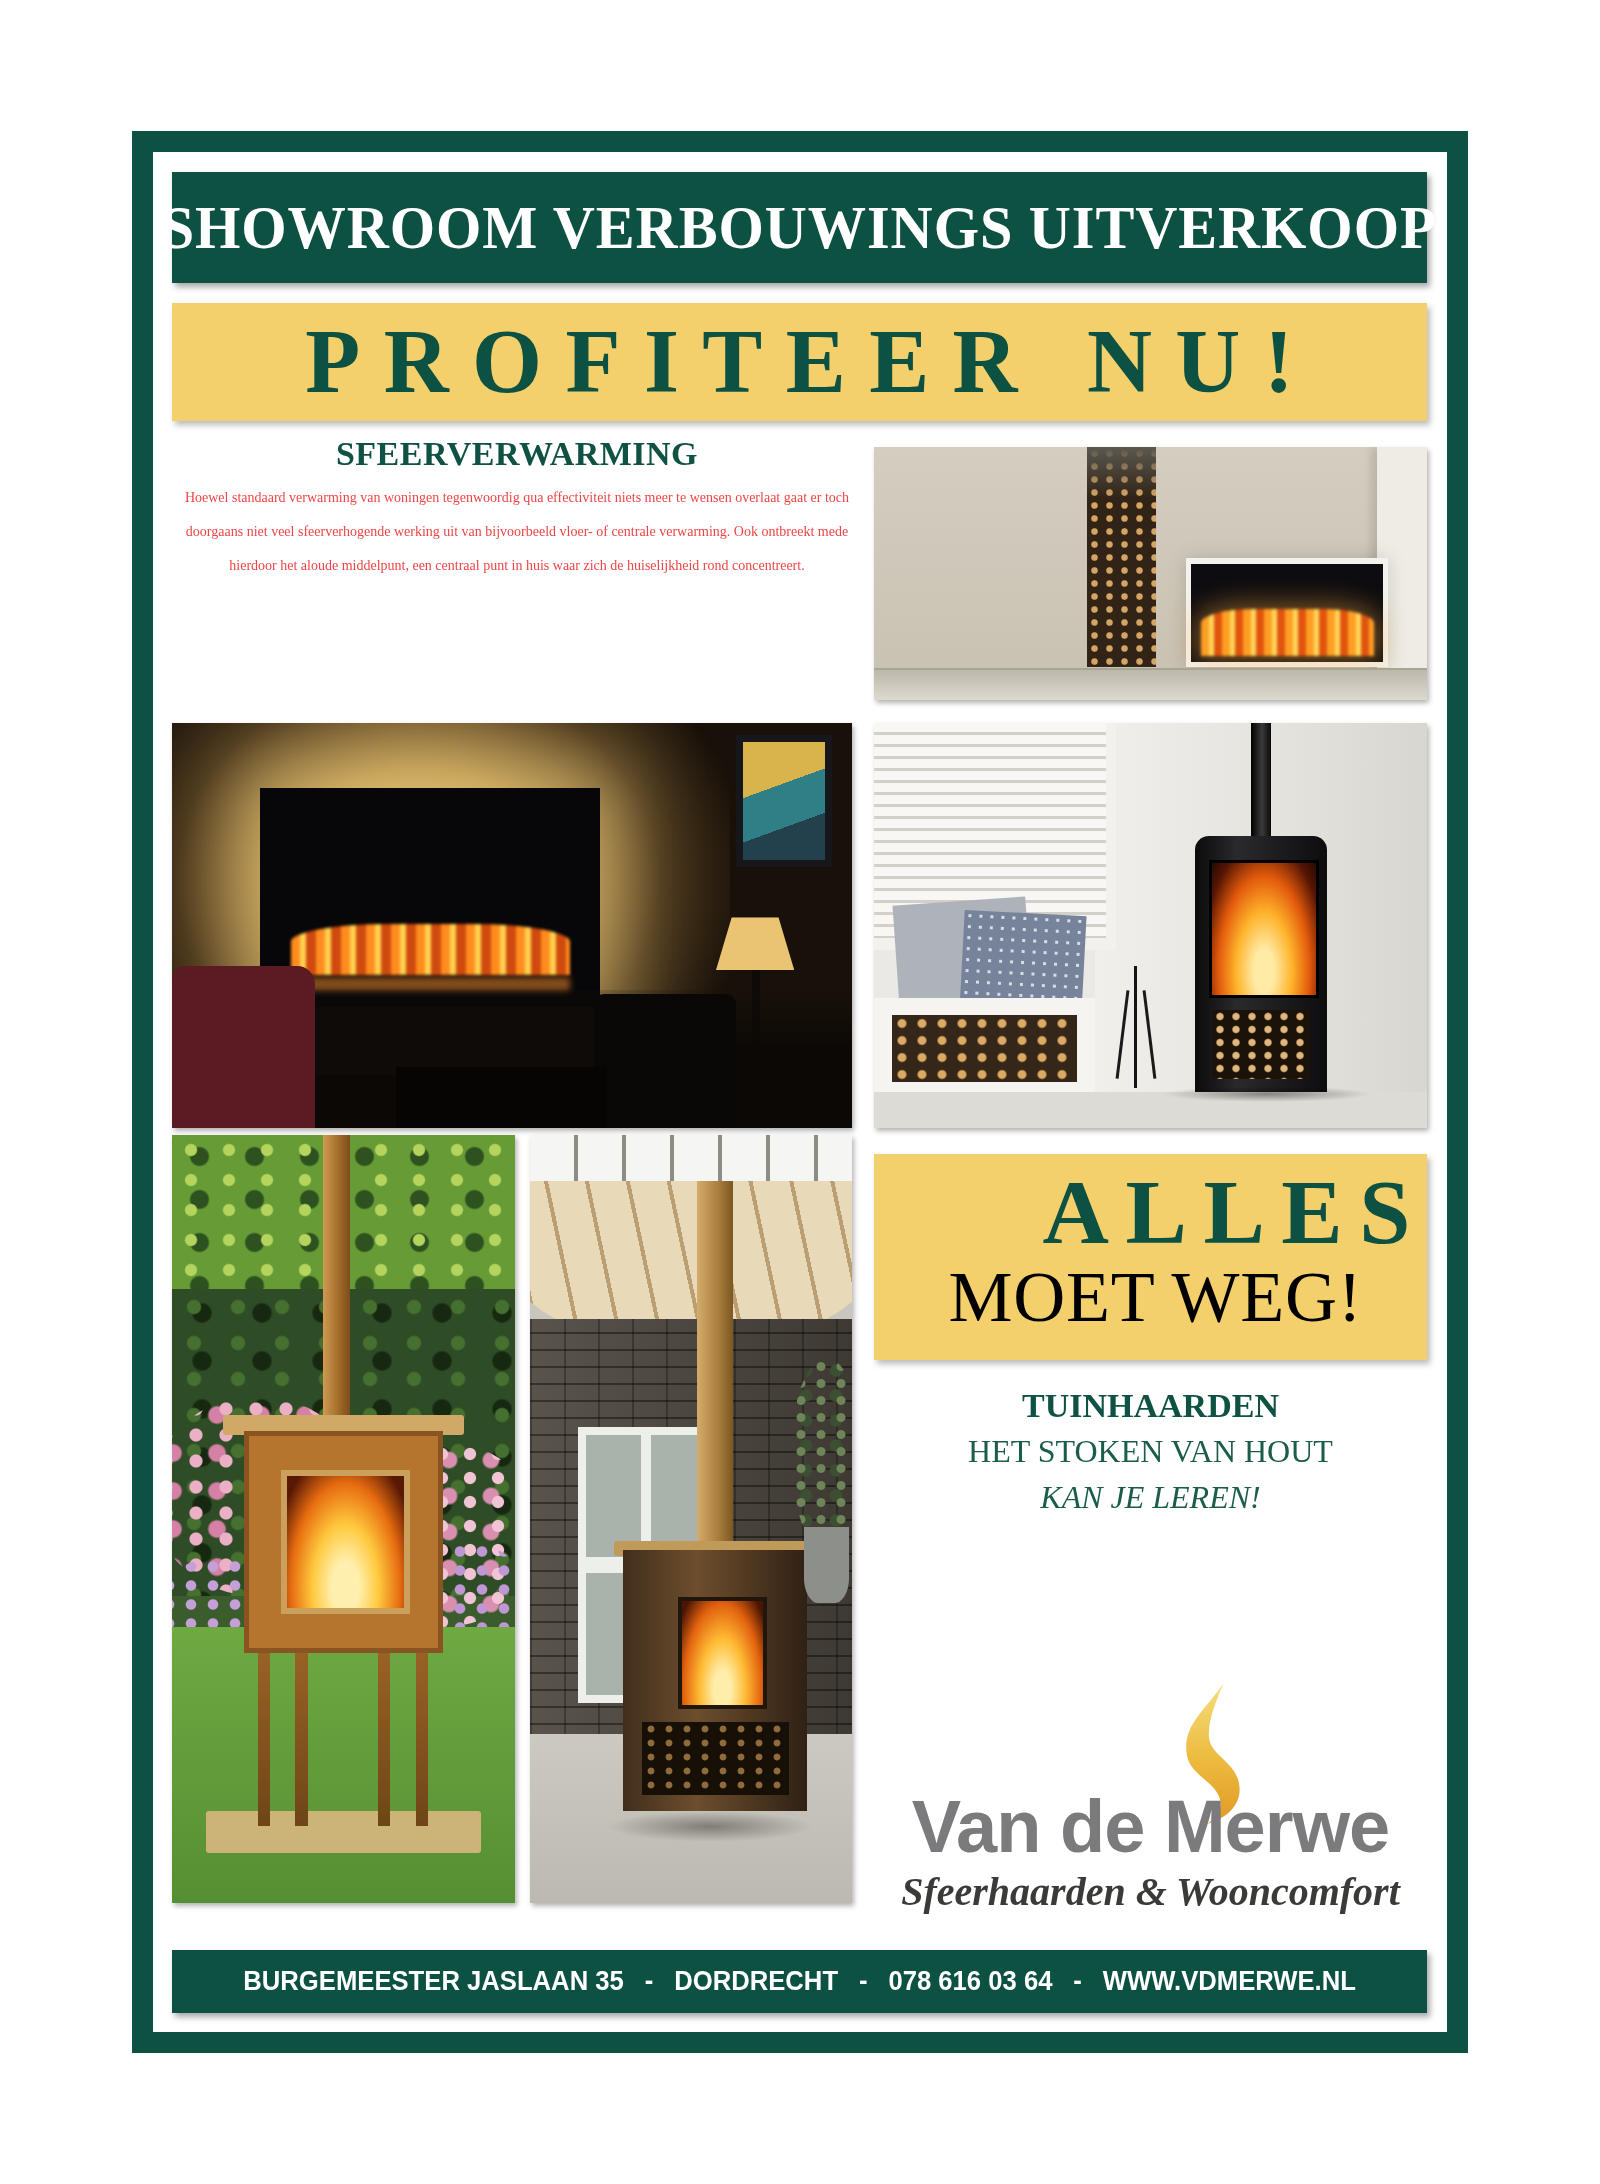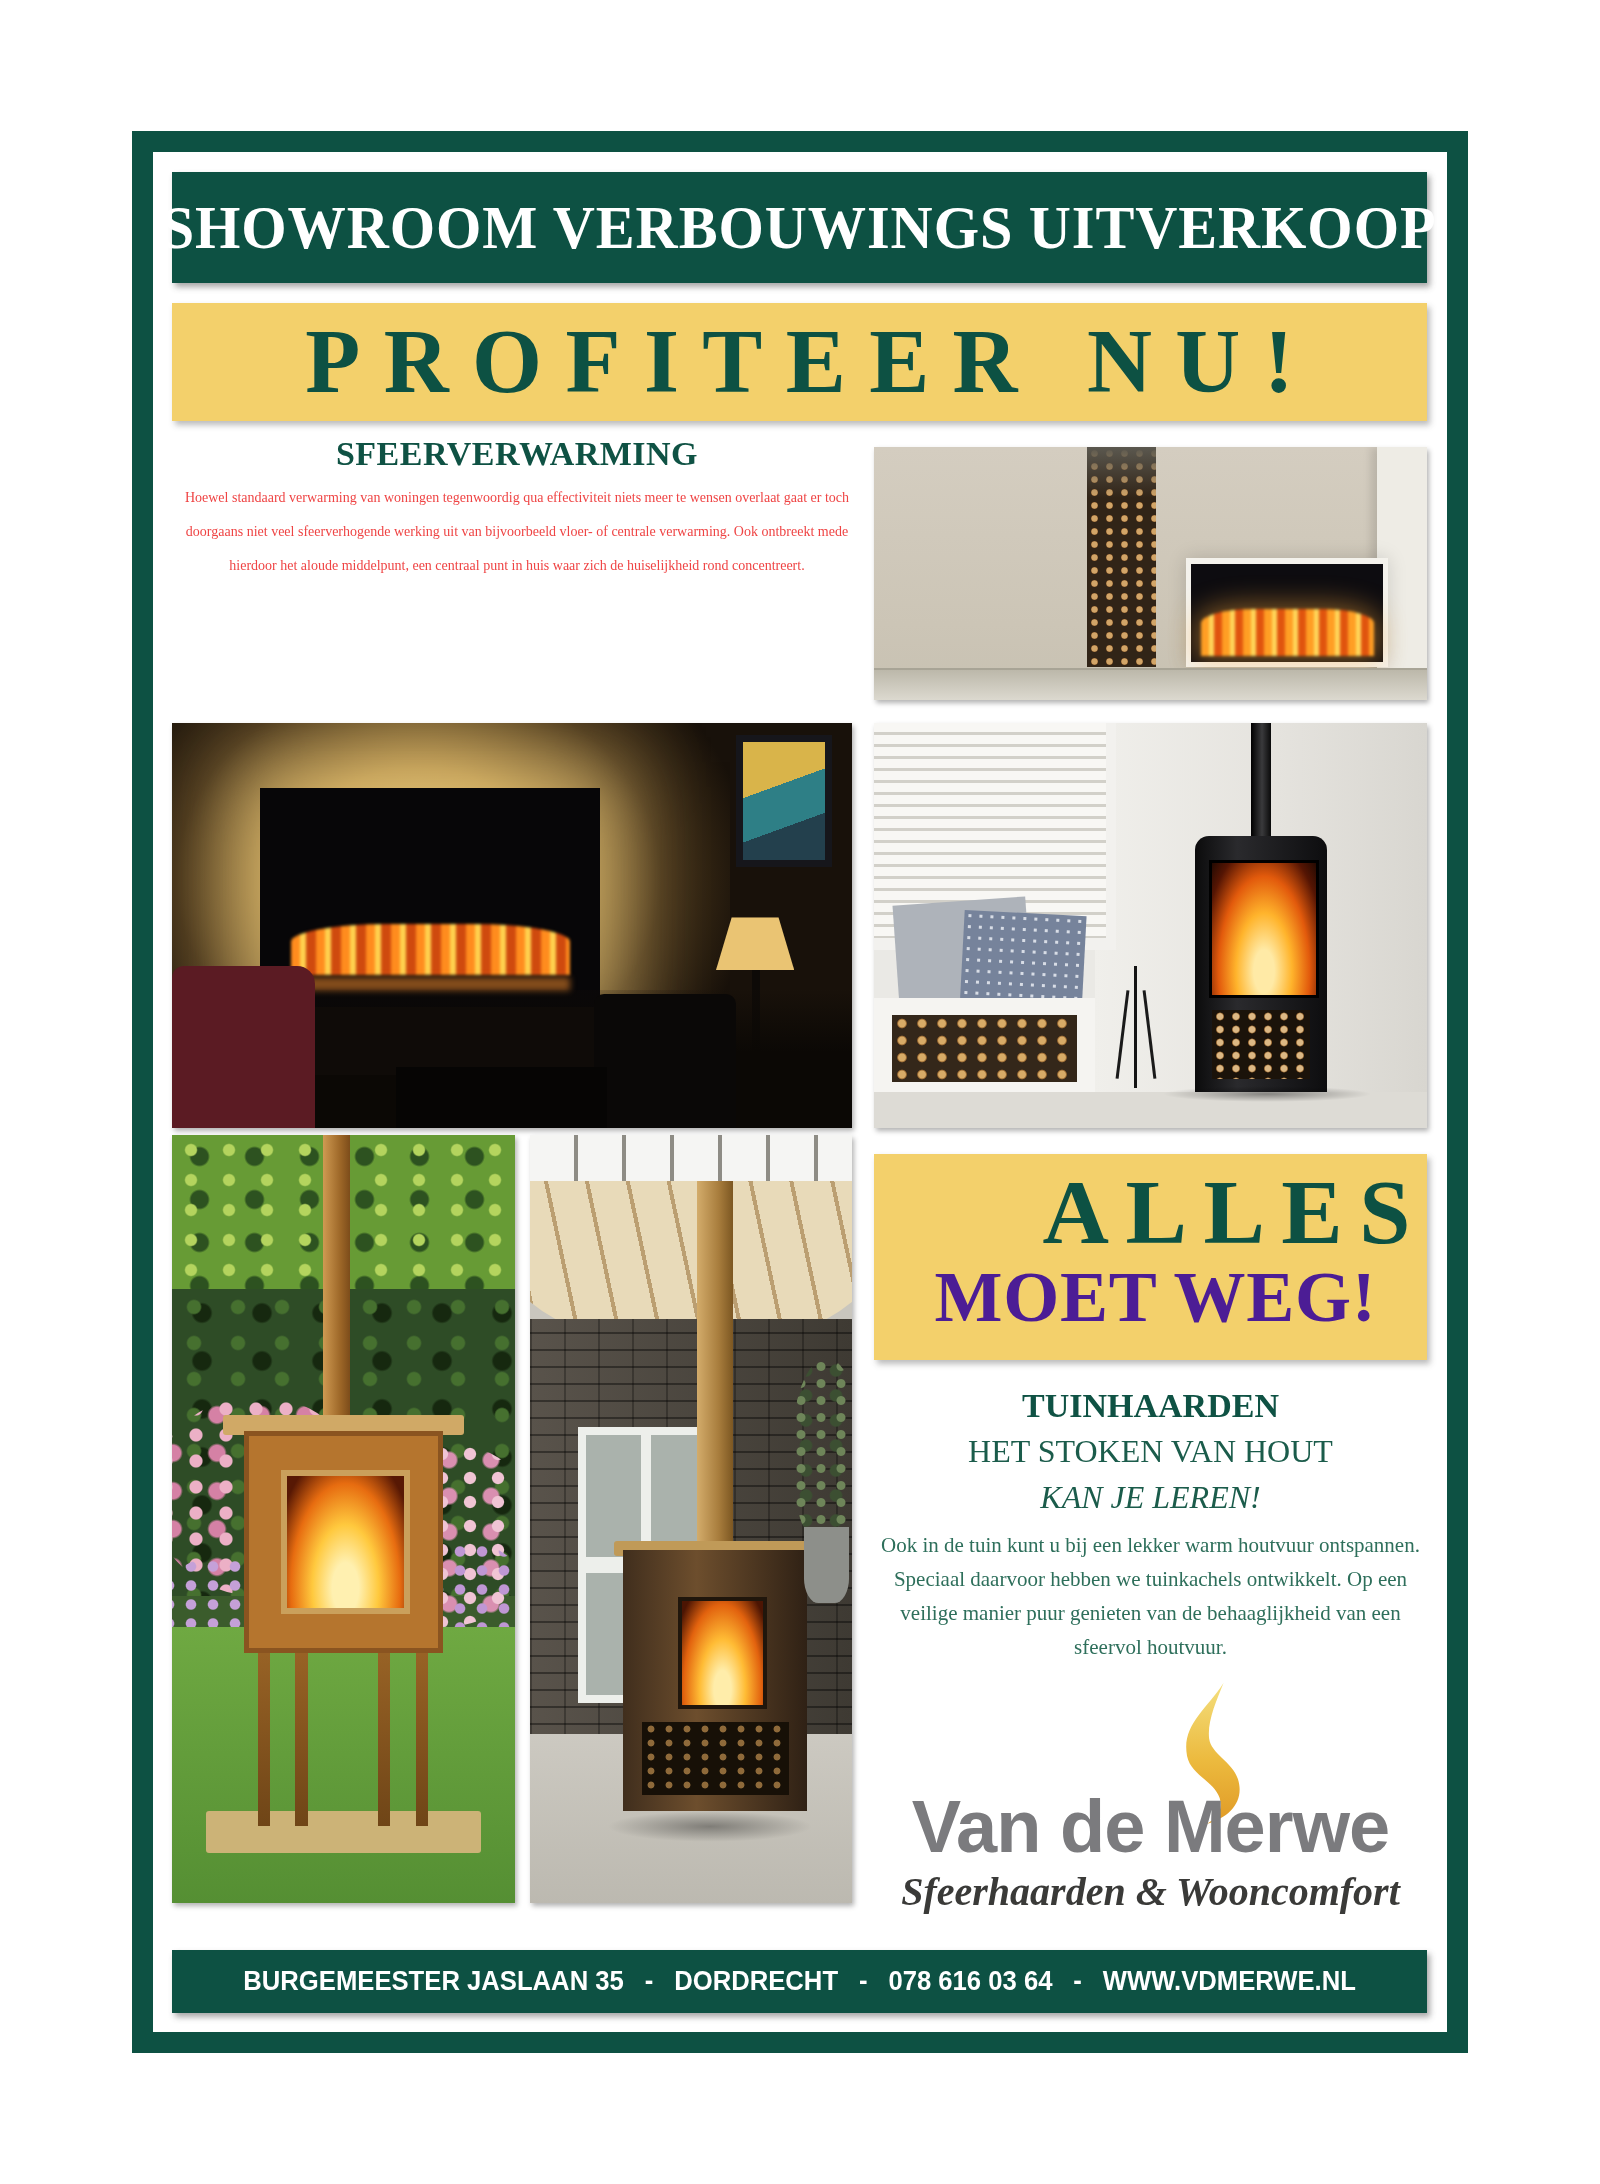--- a/index.html
+++ b/index.html
@@ -26,21 +26,21 @@
   .intro{left:0;top:263px;width:690px;text-align:center;}
   .h-bold{font-size:34px;font-weight:bold;color:#0f5244;letter-spacing:.5px;margin:0 0 8px 0;}
   .h-reg{font-size:34px;color:#1b5c4b;margin:0 0 14px 0;}
   .body-p{font-size:14px;line-height:34px;color:#ef4444;margin:0 auto;width:672px;}
 
   
   .sale-box{left:702px;top:982px;width:553px;height:206px;background:#f3d06b;
             text-align:center;box-shadow:3px 4px 6px rgba(60,60,60,.35);}
   .sale-line1{font-size:92px;font-weight:bold;color:#0d5143;letter-spacing:.18em;
               text-indent:.18em;line-height:1.05;margin-top:10px;text-align:right;}
-  .sale-line2{font-size:72px;font-weight:bold;color:#4c1d95;letter-spacing:.01em;line-height:1.0;margin-left:10px;}
+  .sale-line2{font-size:72px;font-weight:normal;color:#000000;letter-spacing:.01em;line-height:1.0;margin-left:10px;}
   .right-head{left:702px;width:553px;text-align:center;}
   .rh1{top:1215px;font-size:34px;font-weight:bold;color:#0f5244;}
   .rh2{top:1261px;font-size:32px;color:#1b5c4b;}
   .rh3{top:1307px;font-size:32px;color:#1b5c4b;font-style:italic;}
   .rpara{left:702px;top:1356px;width:553px;font-size:21px;line-height:34px;
          color:#2e6f5b;text-align:center;}
 
   
   .logo{left:702px;top:1506px;width:553px;text-align:center;}
   .logo-flame{display:block;margin:0 auto 0 auto;margin-left:290px;width:96px;height:150px;}
@@ -301,21 +301,20 @@
     </div>
 
     <div class="abs sale-box">
       <div class="sale-line1">ALLES</div>
       <div class="sale-line2">MOET WEG!</div>
     </div>
 
     <div class="abs right-head rh1">TUINHAARDEN</div>
     <div class="abs right-head rh2">HET STOKEN VAN HOUT</div>
     <div class="abs right-head rh3">KAN JE LEREN!</div>
-    <div class="abs rpara">Ook in de tuin kunt u bij een lekker warm houtvuur ontspannen. Speciaal daarvoor hebben we tuinkachels ontwikkelt. Op een veilige manier puur genieten van de behaaglijkheid van een sfeervol houtvuur.</div>
 
     <div class="abs logo">
       <svg class="logo-flame" viewBox="0 0 100 150" xmlns="http://www.w3.org/2000/svg">
         <defs>
           <linearGradient id="fg" x1="0" y1="0" x2="0" y2="1">
             <stop offset="0" stop-color="#f4df7e"></stop>
             <stop offset="0.55" stop-color="#ecba3e"></stop>
             <stop offset="1" stop-color="#e09a26"></stop>
           </linearGradient>
         </defs>

